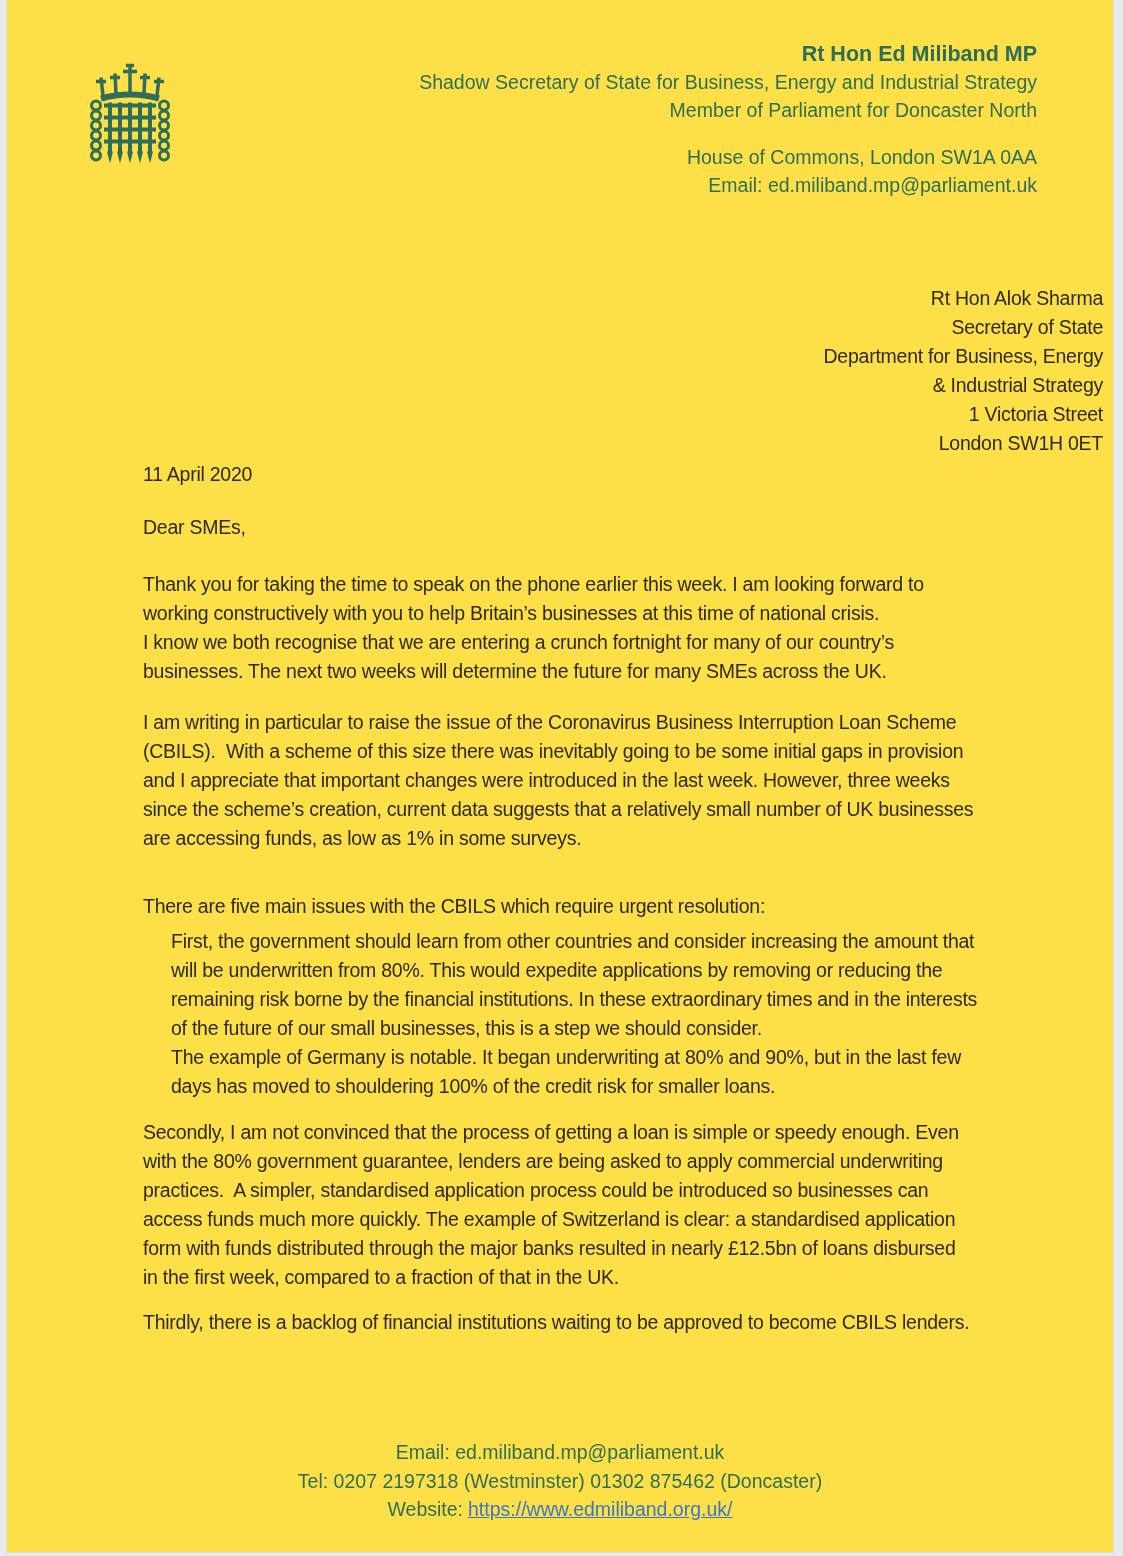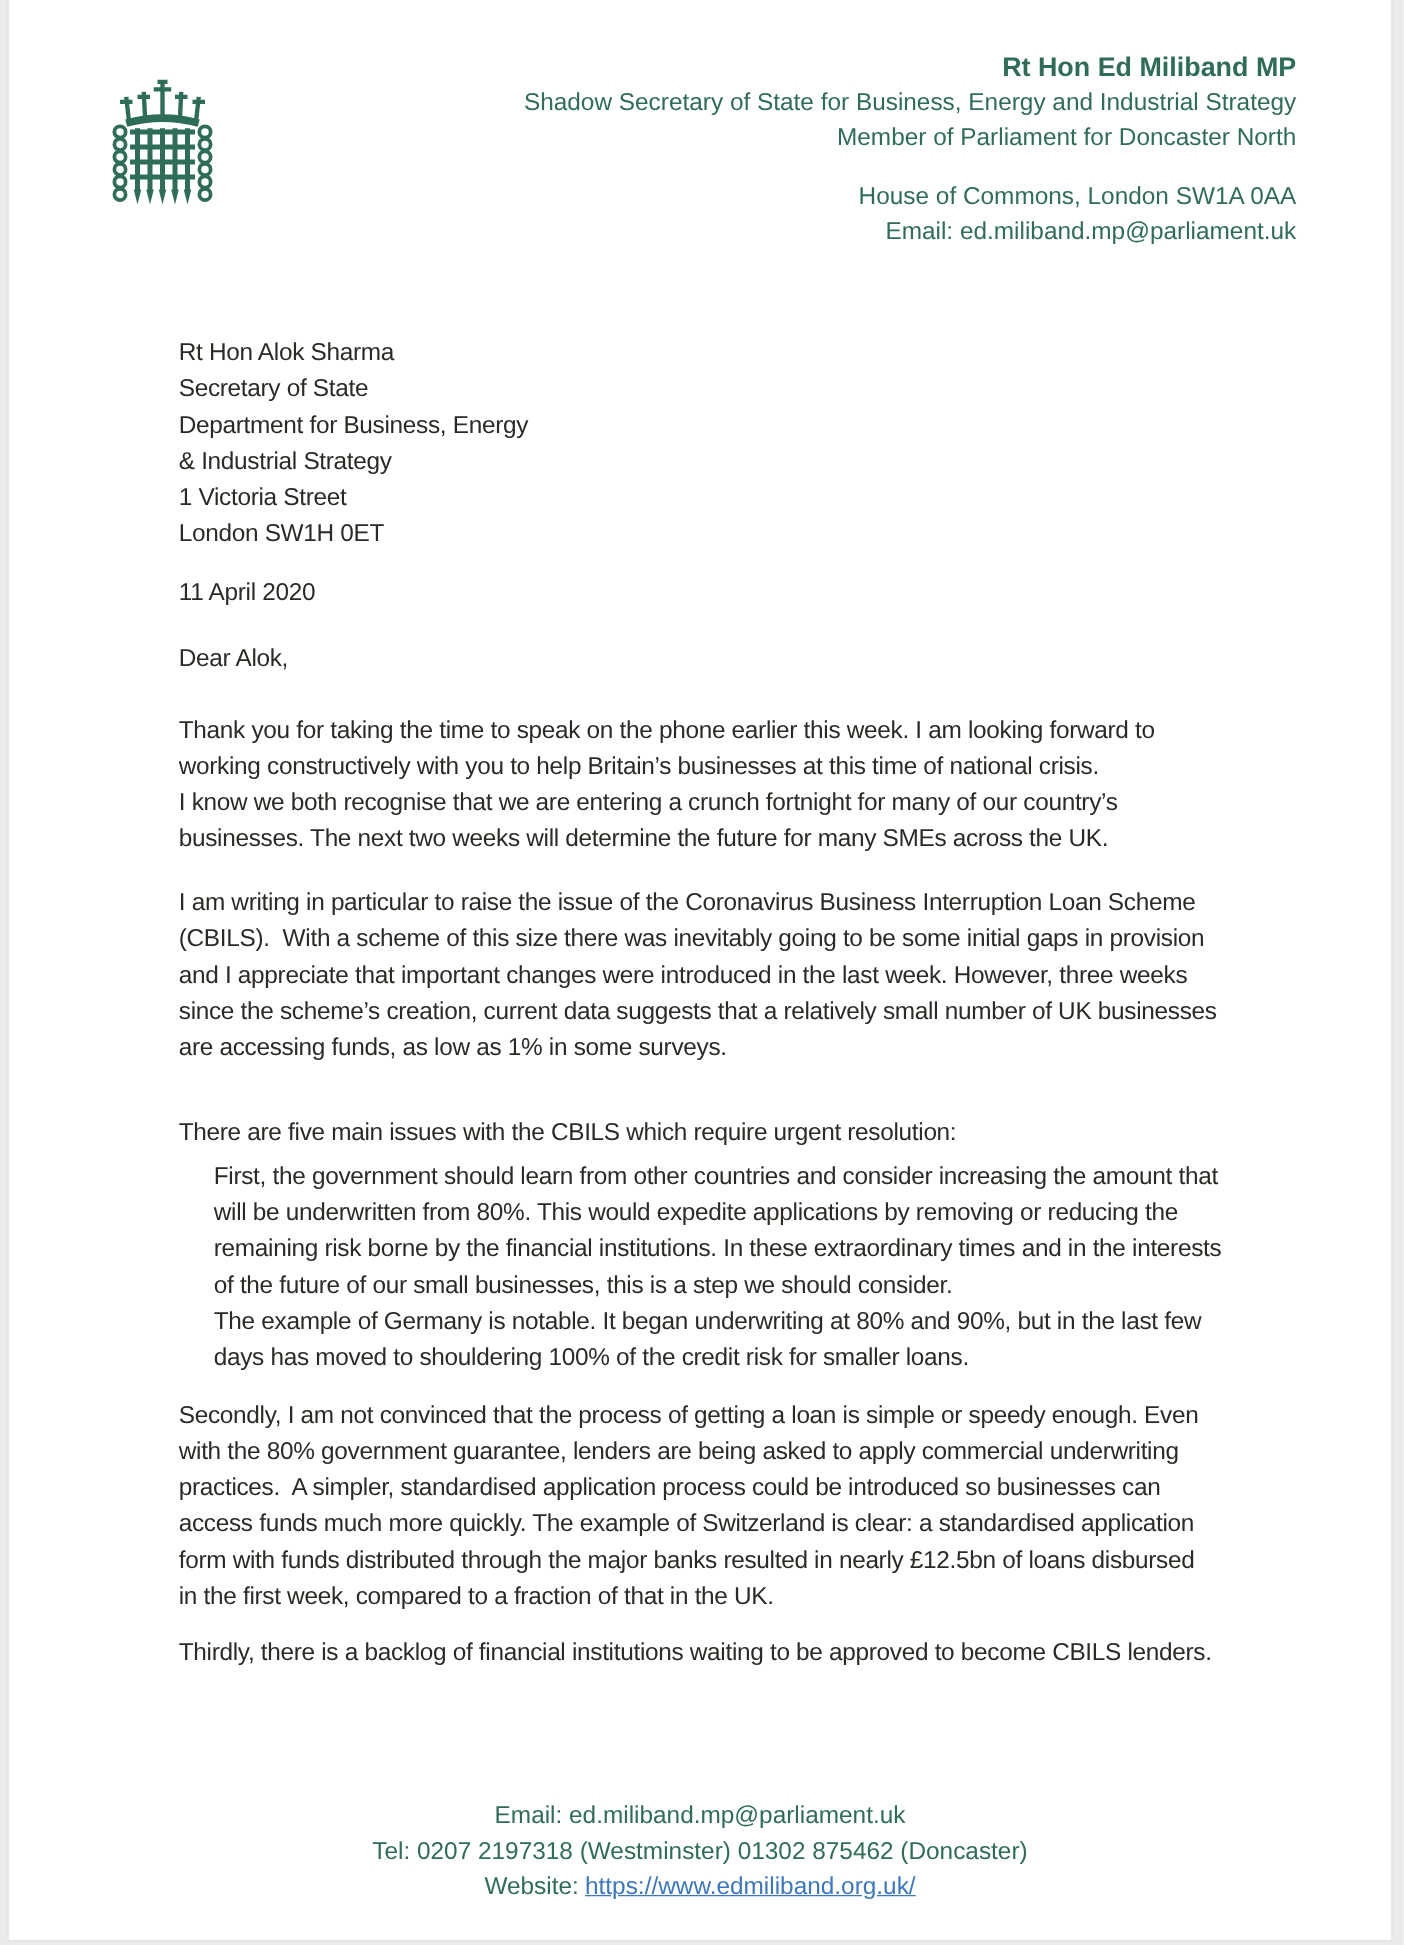--- a/index.html
+++ b/index.html
@@ -13,21 +13,21 @@
     position: relative;
     overflow: hidden;
     font-family: "Liberation Sans", sans-serif;
   }
   .page {
     position: absolute;
     left: 7px;
     right: 10px;
     top: 0;
     bottom: 4px;
-    background: #ffffff;
+    background: #fde047;
     box-shadow: 0 0 0 1px rgba(0,0,0,0.04);
   }
   
   .logo {
     position: absolute;
     left: 81px;
     top: 60px;
     width: 84px;
     height: 118px;
   }
@@ -139,30 +139,30 @@
 
   <div class="header">
     <div class="name">Rt Hon Ed Miliband MP</div>
     <div class="hline">Shadow Secretary of State for Business, Energy and Industrial Strategy</div>
     <div class="hline">Member of Parliament for Doncaster North</div>
     <div class="hspacer"></div>
     <div class="hline">House of Commons, London SW1A 0AA</div>
     <div class="hline">Email: ed.miliband.mp@parliament.uk</div>
   </div>
 
-  <div class="block" style="top:268px;">Rt Hon Alok Sharma
+  <div class="block" style="top:284px;text-align:right;">Rt Hon Alok Sharma
 Secretary of State
 Department for Business, Energy
 &amp; Industrial Strategy
 1 Victoria Street
 London SW1H 0ET</div>
 
   <div class="block" style="top:460px;">11 April 2020</div>
 
-  <div class="block" style="top:513px;">Dear Alok,</div>
+  <div class="block" style="top:513px;">Dear SMEs,</div>
 
   <p class="block" style="top:570px;">Thank you for taking the time to speak on the phone earlier this week. I am looking forward to
 working constructively with you to help Britain’s businesses at this time of national crisis.
 I know we both recognise that we are entering a crunch fortnight for many of our country’s
 businesses. The next two weeks will determine the future for many SMEs across the UK.</p>
 
   <p class="block" style="top:708px;">I am writing in particular to raise the issue of the Coronavirus Business Interruption Loan Scheme
 (CBILS).  With a scheme of this size there was inevitably going to be some initial gaps in provision
 and I appreciate that important changes were introduced in the last week. However, three weeks
 since the scheme’s creation, current data suggests that a relatively small number of UK businesses

